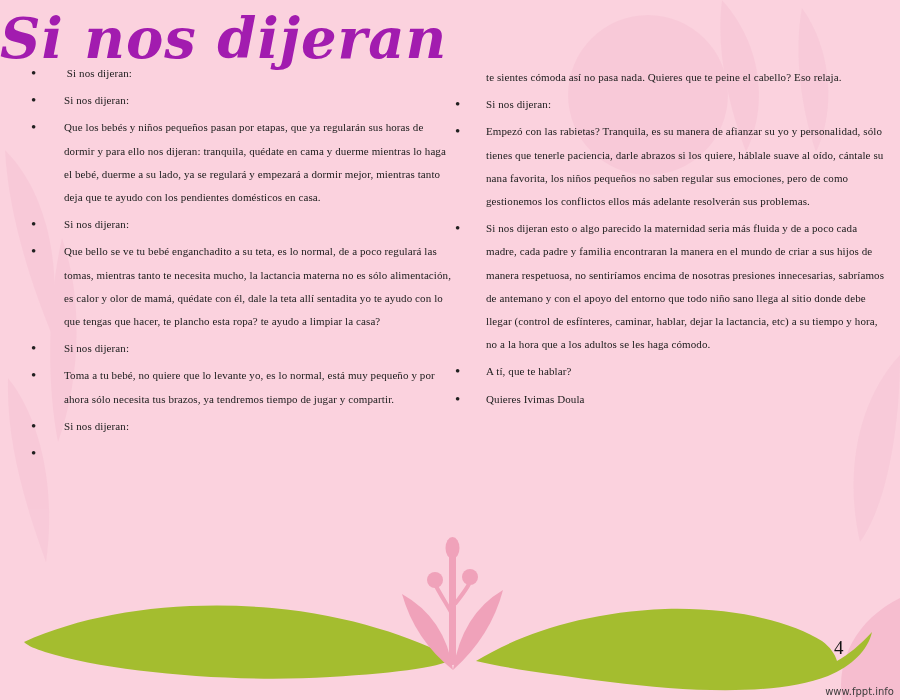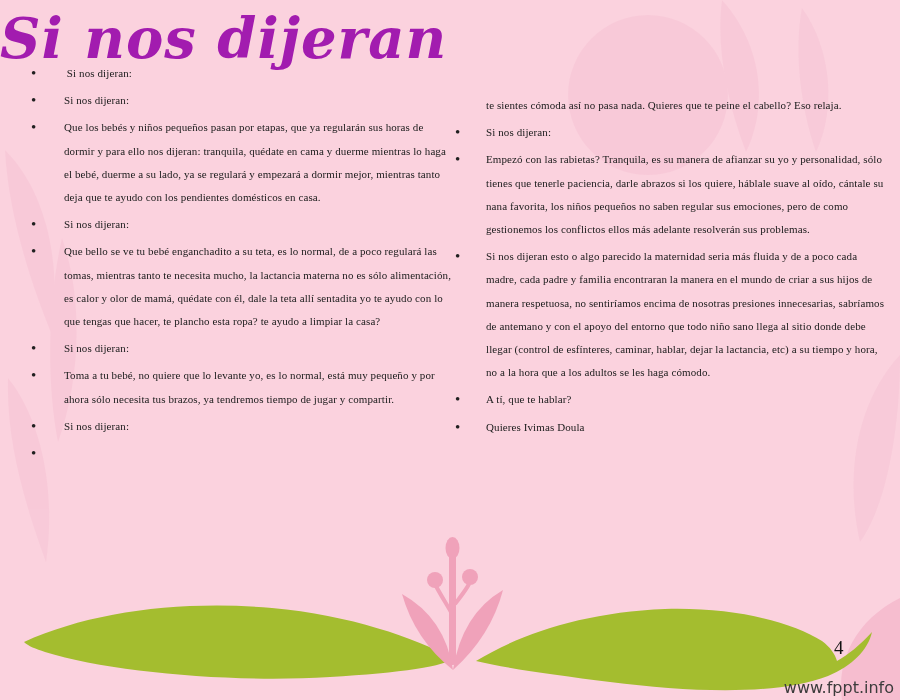--- a/index.html
+++ b/index.html
@@ -16,40 +16,40 @@
     position:absolute;left:0;right:0;top:12px;z-index:2;
     text-align:left;
     font-family:"DejaVu Serif", serif;
     font-style:italic;font-weight:700;
     font-size:56px;line-height:52px;
     color:#a21caf;
     letter-spacing:1px;
   }
   .col{position:absolute;z-index:2;}
   .col-left{left:20px;top:62px;width:436px;}
-  .col-right{left:450px;top:66px;width:438px;margin-top:28px;}
+  .col-right{left:450px;top:66px;width:438px;}
   .item{display:flex;align-items:flex-start;margin:0 0 4px 0;}
   .item .marker{
     flex:0 0 44px;box-sizing:border-box;padding-left:11px;
     font-size:15px;line-height:23.2px;color:#202020;
   }
   .col-right .item .marker{flex:0 0 36px;padding-left:5px;}
   .item .text{
     flex:1;font-size:11px;line-height:23.2px;
     letter-spacing:0.1px;
   }
   .page-number{
     position:absolute;left:834px;top:637px;z-index:3;
     font-family:"Liberation Serif", serif;
     font-size:19px;color:#111111;
   }
   .footer{
     position:absolute;right:6px;bottom:3px;z-index:3;
     font-family:"DejaVu Sans", sans-serif;
-    font-size:16px;color:#3c3c3c;margin-left:16px;
+    font-size:10px;color:#3c3c3c;margin-left:16px;
   }
 </style>
 </head>
 <body>
 
 <div class="slide">
 
   <svg class="deco-layer" viewBox="0 0 900 700" aria-hidden="true">
 
     <g opacity="0.45">

